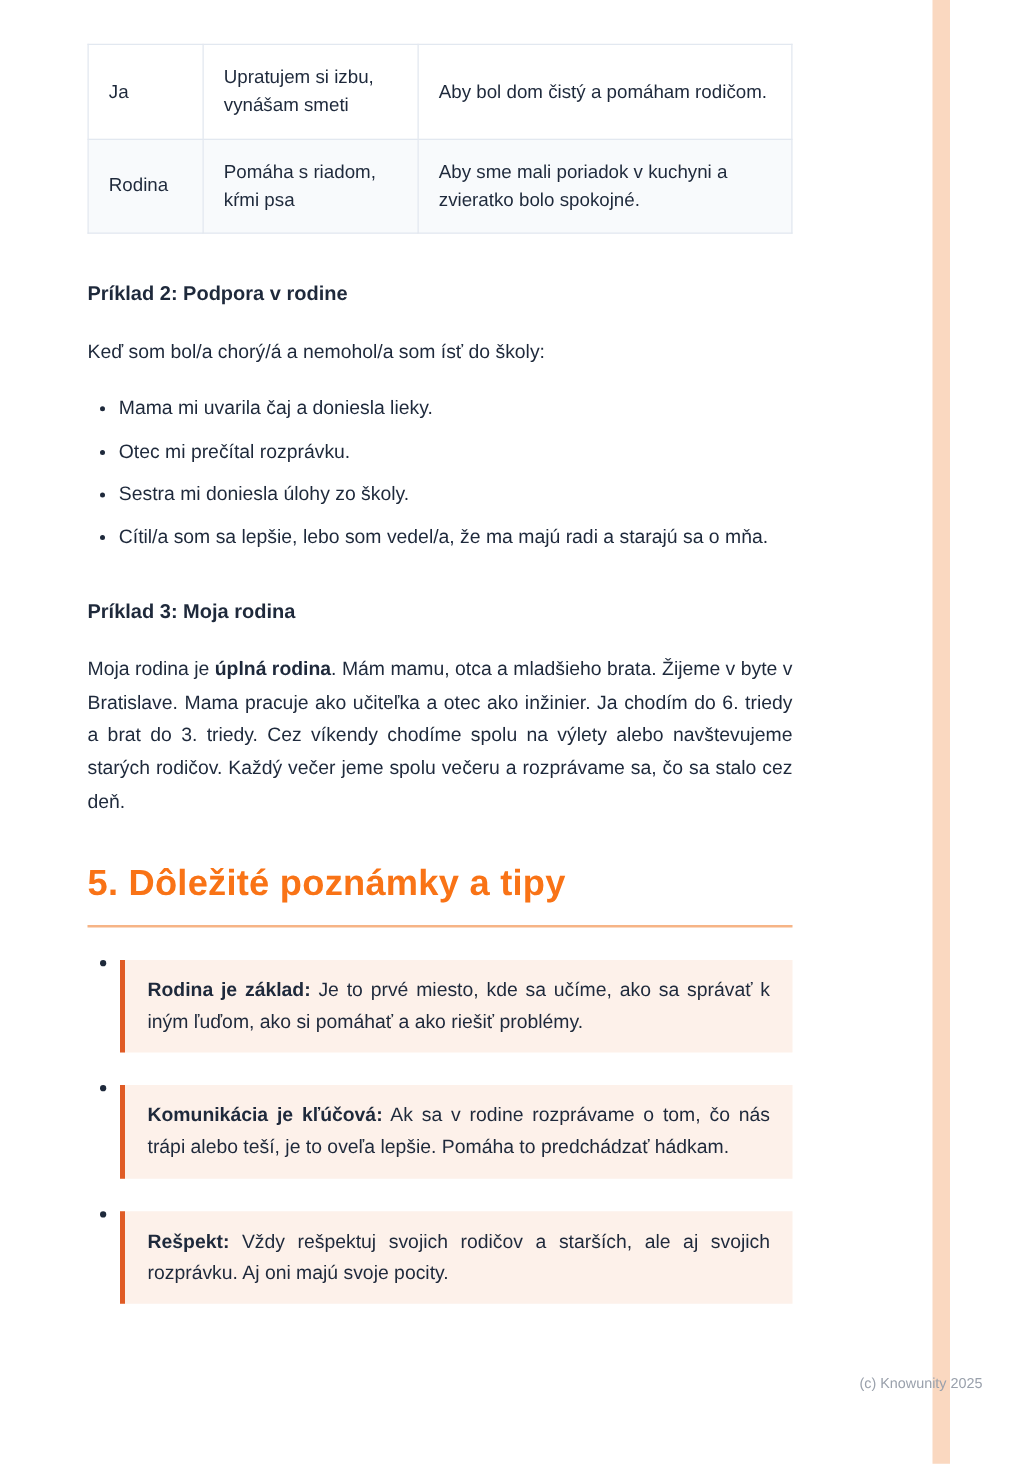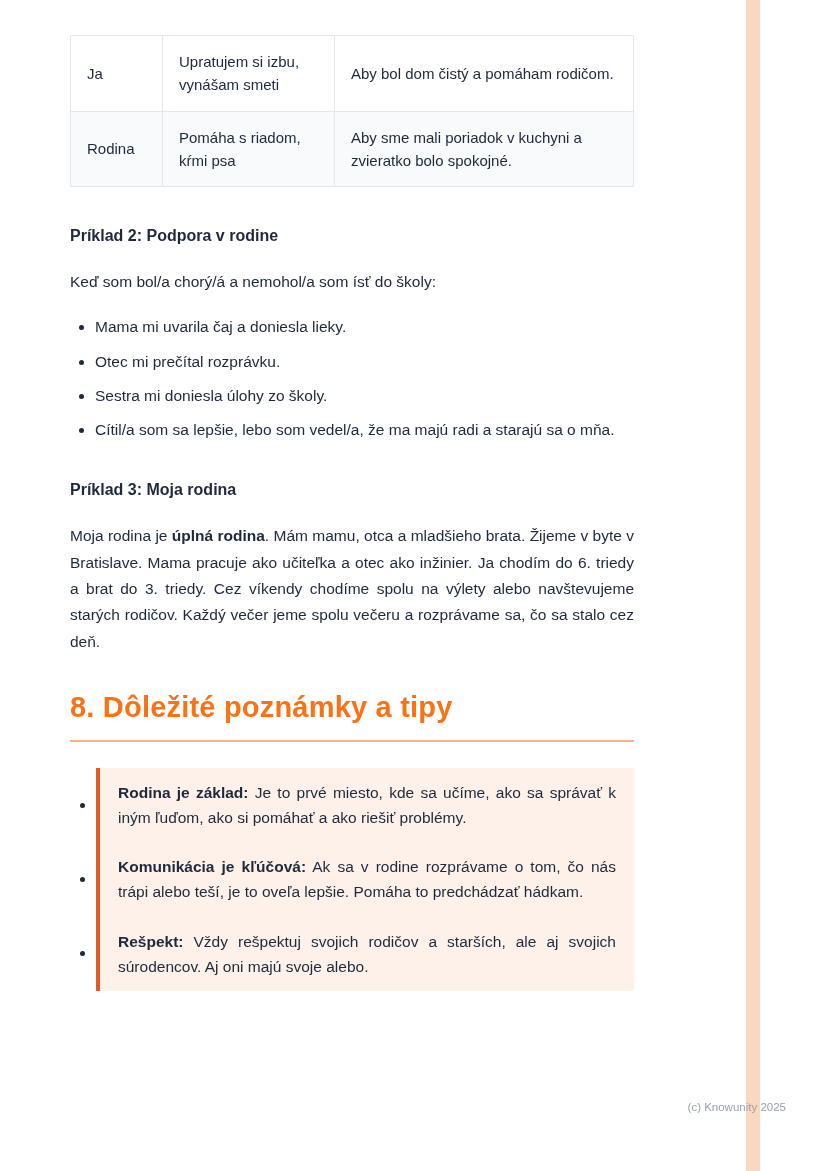--- a/index.html
+++ b/index.html
@@ -39,21 +39,21 @@
   
   h2.section-title {
     margin-top:36px;
     font-size:29px; font-weight:700; letter-spacing:0.2px;
     color:var(--accent, #f97316);
   }
   .rule { margin-top:16px; height:2px; background:var(--rule, #f6b486); }
 
   
   .tips { margin-top:26px; }
-  .tip { display:flex; align-items:center; }
+  .tip { display:flex; margin-bottom:26px; }
   .tip-dot {
     flex:none; width:5px; height:5px; border-radius:50%;
     background:var(--text, #1e293b); margin-left:10px; margin-right:11px;
   }
   .tip-box {
     flex:1;
     background:var(--callout-bg, #fdf1ea);
     border-left:4px solid var(--callout-border, #e05b25);
     padding:12px 18px;
   }
@@ -99,21 +99,21 @@
     <ul class="plain-list">
       <li>Mama mi uvarila čaj a doniesla lieky.</li>
       <li>Otec mi prečítal rozprávku.</li>
       <li>Sestra mi doniesla úlohy zo školy.</li>
       <li>Cítil/a som sa lepšie, lebo som vedel/a, že ma majú radi a starajú sa o mňa.</li>
     </ul>
 
     <h3 class="sub-heading">Príklad 3: Moja rodina</h3>
     <p class="body-text just"><span>Moja rodina je </span><strong>úplná rodina</strong><span>. Mám mamu, otca a mladšieho brata. Žijeme v byte v Bratislave. Mama pracuje ako učiteľka a otec ako inžinier. Ja chodím do 6. triedy a brat do 3. triedy. Cez víkendy chodíme spolu na výlety alebo navštevujeme starých rodičov. Každý večer jeme spolu večeru a rozprávame sa, čo sa stalo cez deň.</span></p>
 
-    <h2 class="section-title">8. Dôležité poznámky a tipy</h2>
+    <h2 class="section-title">5. Dôležité poznámky a tipy</h2>
     <div class="rule"></div>
 
     <div class="tips">
 
       <div class="tip">
         <span class="tip-dot"></span>
         <div class="tip-box">
           <p><strong>Rodina je základ:</strong><span> Je to prvé miesto, kde sa učíme, ako sa správať k iným ľuďom, ako si pomáhať a ako riešiť problémy.</span></p>
         </div>
       </div>
@@ -122,21 +122,21 @@
       <div class="tip">
         <span class="tip-dot"></span>
         <div class="tip-box">
           <p><strong>Komunikácia je kľúčová:</strong><span> Ak sa v rodine rozprávame o tom, čo nás trápi alebo teší, je to oveľa lepšie. Pomáha to predchádzať hádkam.</span></p>
         </div>
       </div>
 
       <div class="tip">
         <span class="tip-dot"></span>
         <div class="tip-box">
-          <p><strong>Rešpekt:</strong><span> Vždy rešpektuj svojich rodičov a starších, ale aj svojich súrodencov. Aj oni majú svoje alebo.</span></p>
+          <p><strong>Rešpekt:</strong><span> Vždy rešpektuj svojich rodičov a starších, ale aj svojich rozprávku. Aj oni majú svoje pocity.</span></p>
         </div>
       </div>
 
     </div>
   </div>
 
   <div class="footer">(c) Knowunity 2025</div>
 </div>
 
 </body></html>

